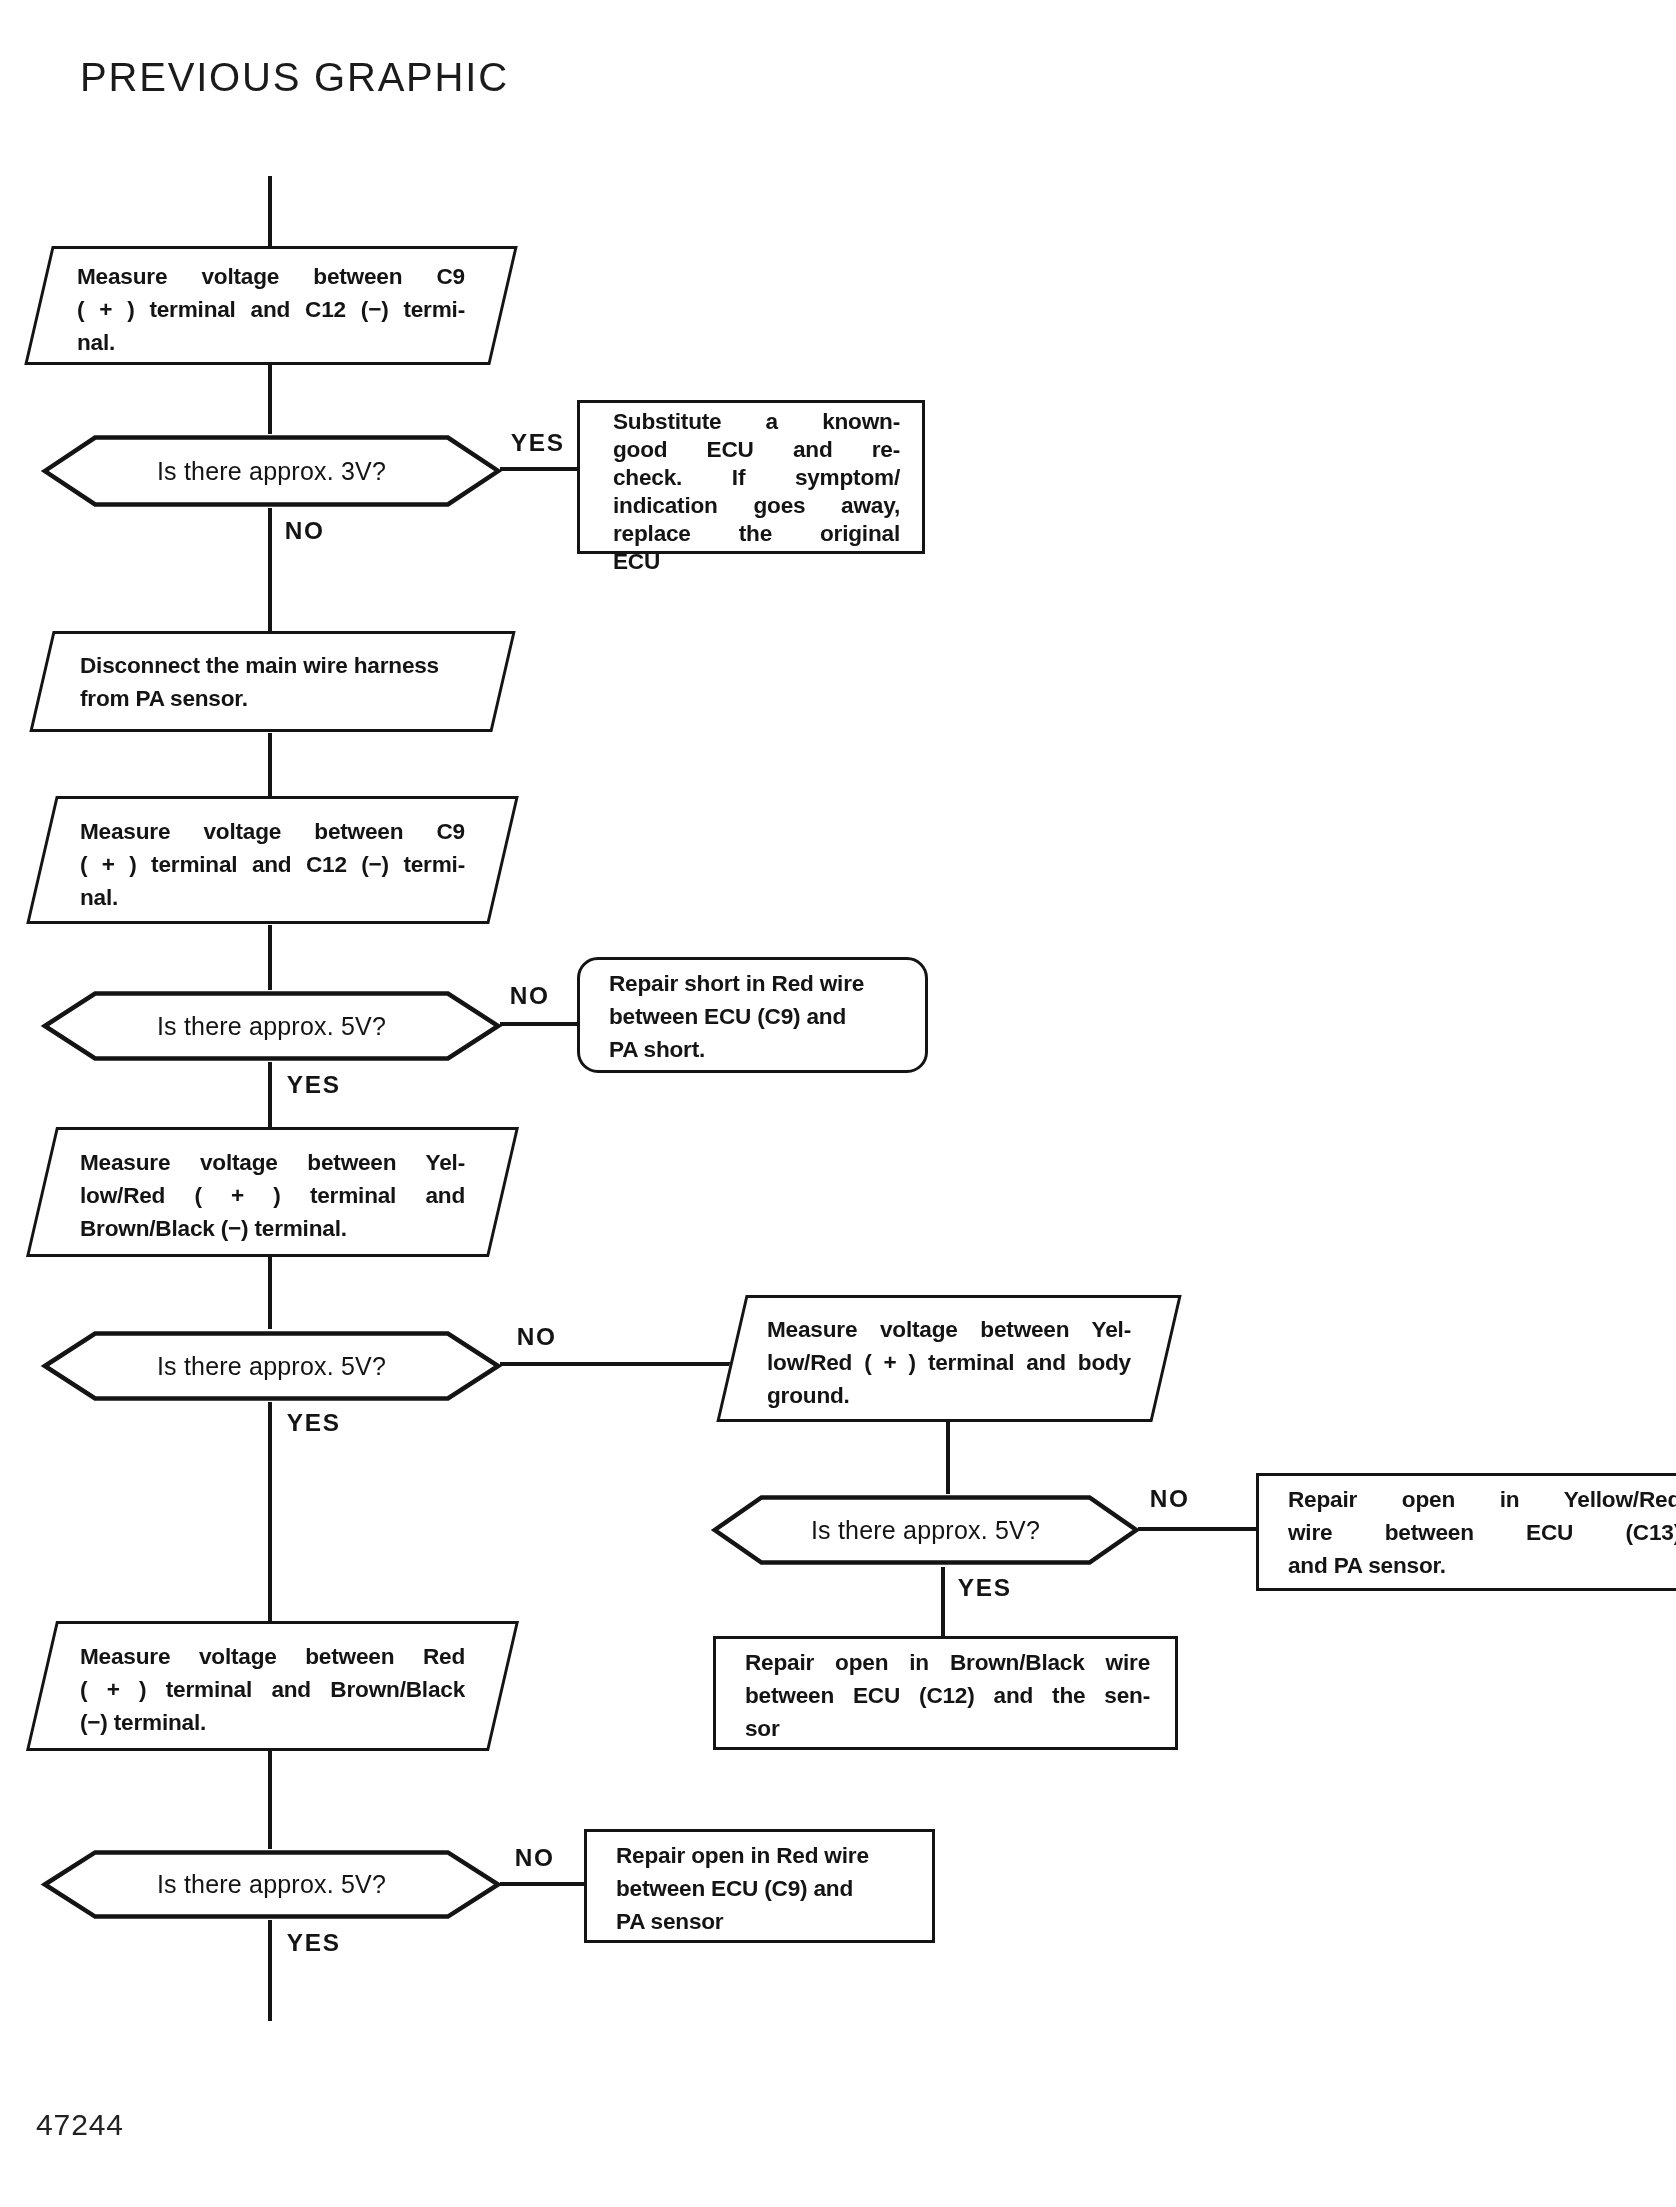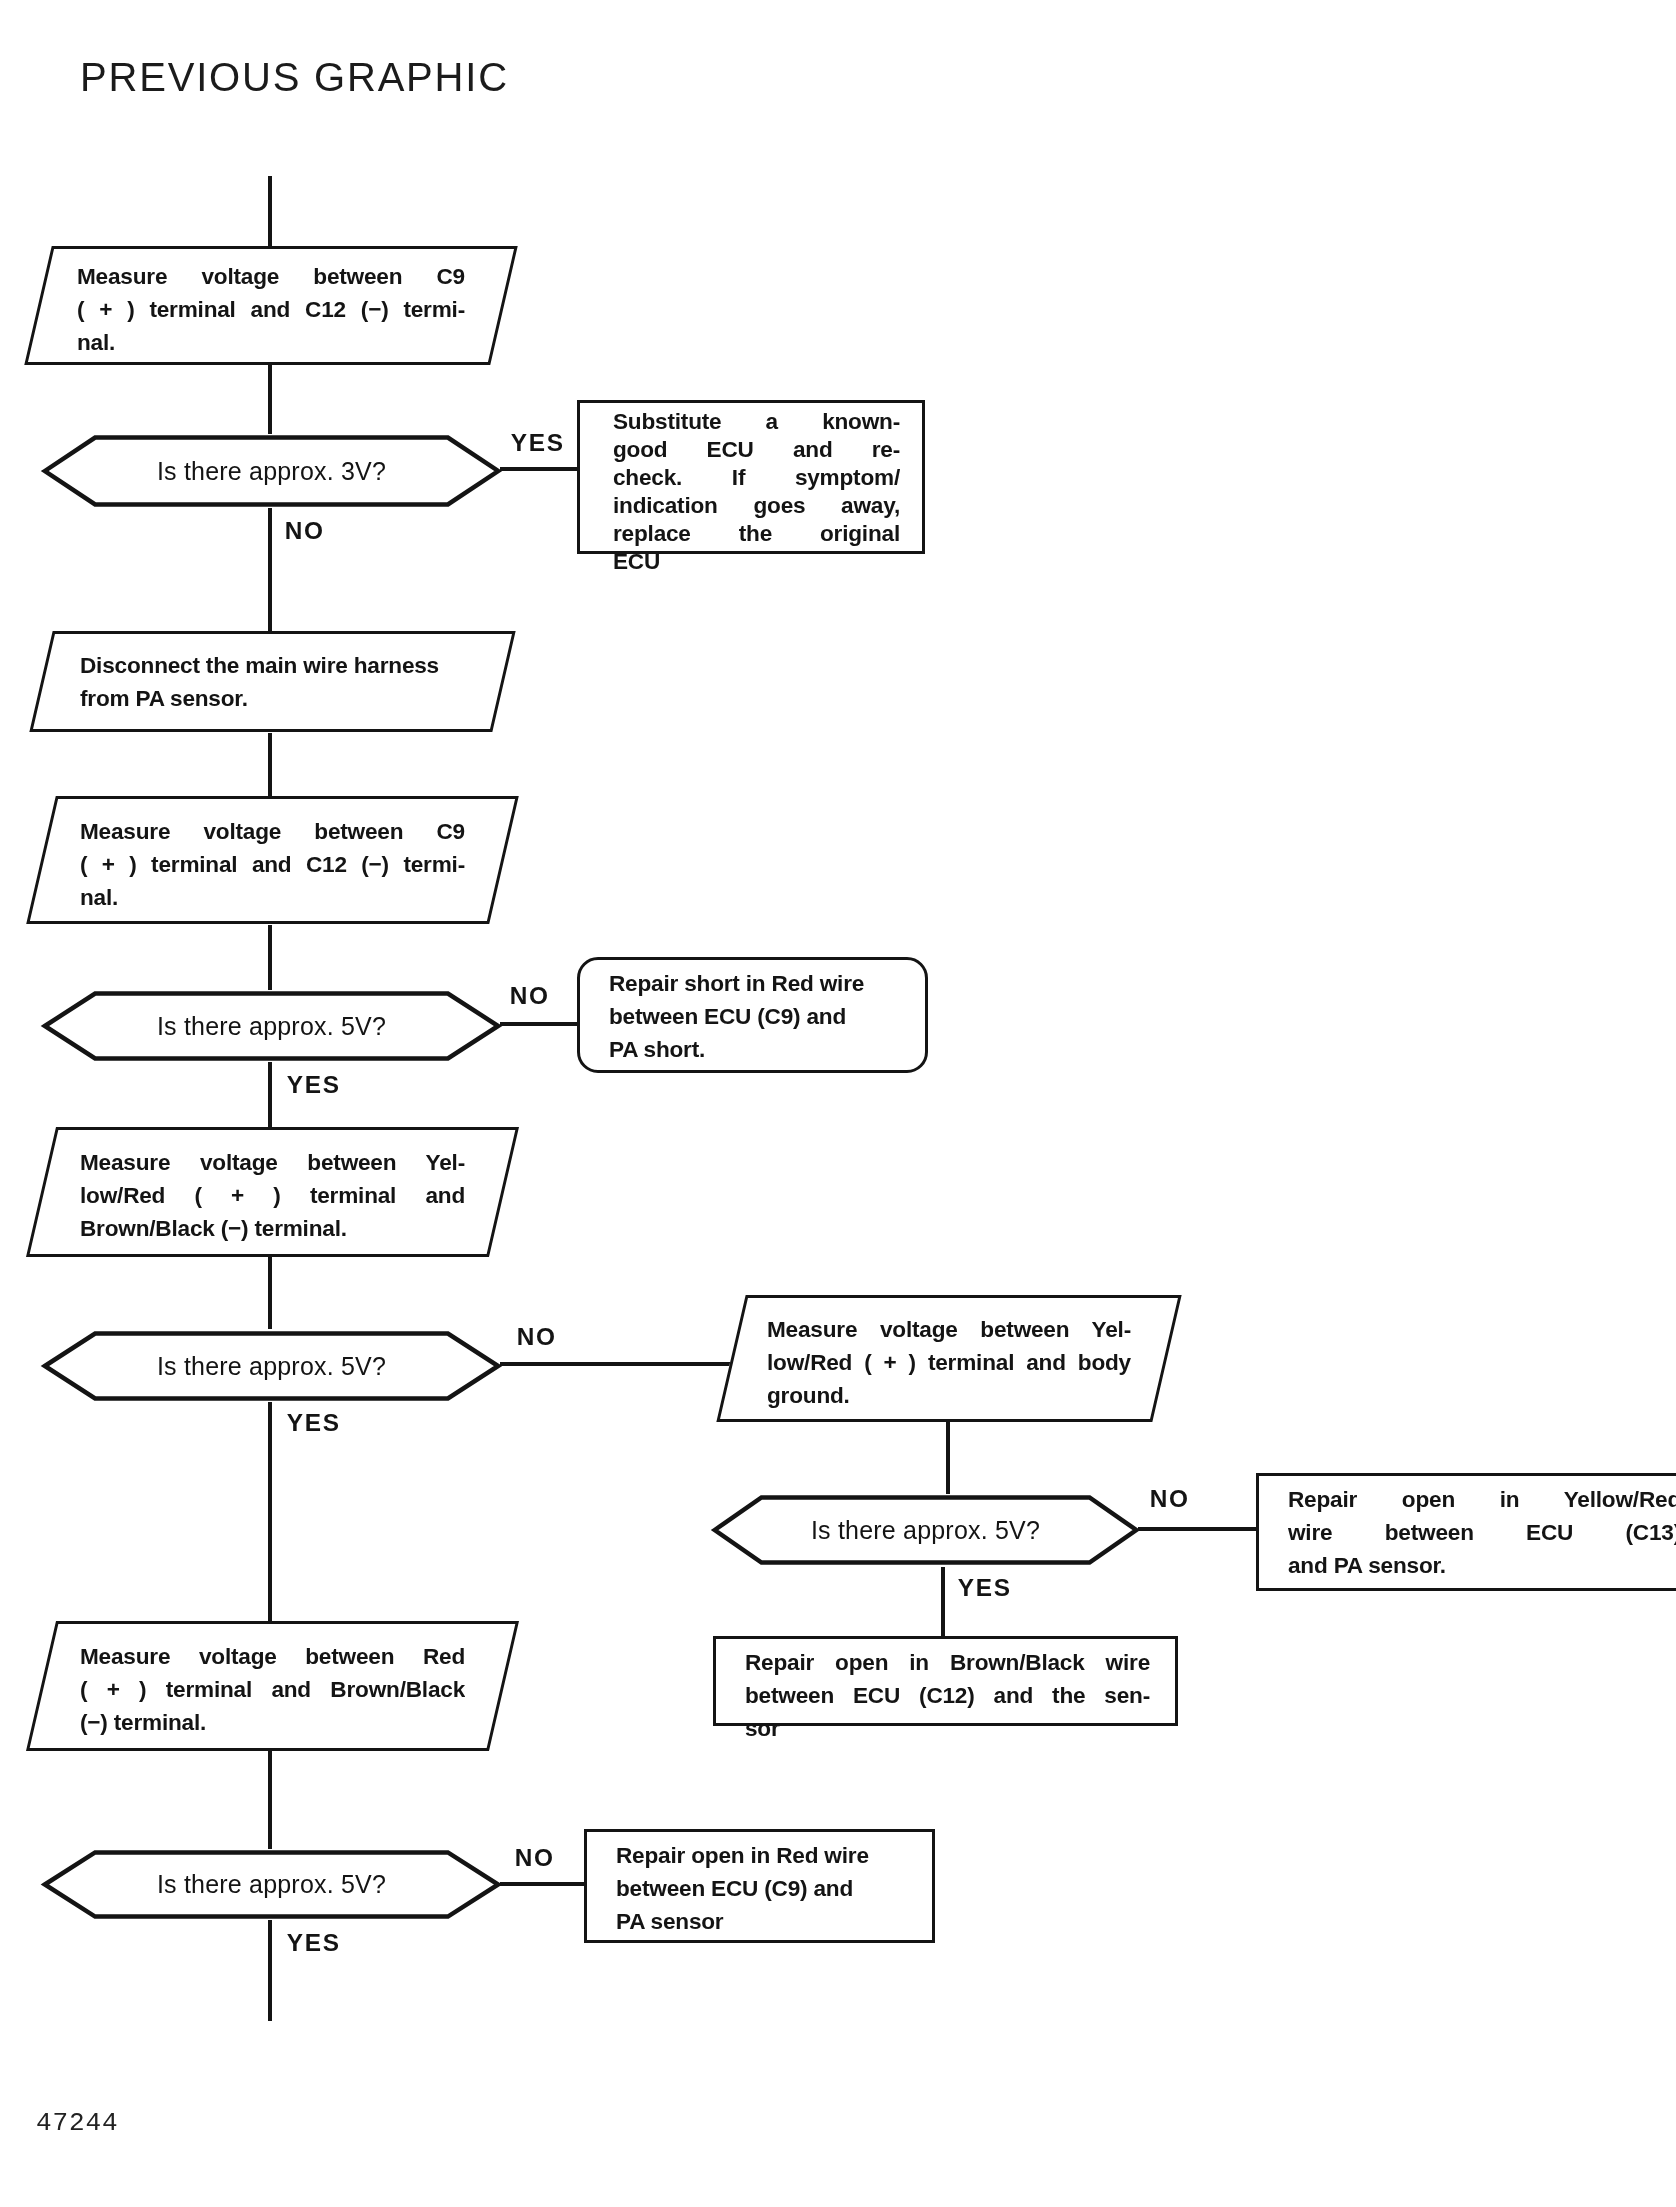--- a/index.html
+++ b/index.html
@@ -113,25 +113,24 @@
     box-sizing:border-box;
     display:flex;
     align-items:center;
     justify-content:center;
     font-size:23.5px;
     font-weight:700;
   }
   
   .fig-num{
     position:absolute;
-    font-size:26px;
+    font-size:30px;
     font-weight:400;
     letter-spacing:0.9px;
     color:#222;
-    font-family:Liberation Mono, monospace;
   }
 </style>
 </head>
 <body>
 
 <div class="page">
 
   <div class="doc-title" style="left:80px;top:52px;">
     <div>PREVIOUS GRAPHIC</div>
   </div>
@@ -270,21 +269,21 @@
   </div>
 
   <div class="rbox just" style="left:1256px;top:1473px;width:453px;height:118px;">
     <div class="txt">
         <div class="ln">Repair open in Yellow/Red</div>
         <div class="ln">wire between ECU (C13)</div>
         <div class="ln">and PA sensor.</div>
       </div>
   </div>
 
-  <div class="rbox just" style="left:713px;top:1636px;width:465px;height:90px;">
+  <div class="rbox just" style="left:713px;top:1636px;width:465px;height:114px;">
     <div class="txt">
         <div class="ln">Repair open in Brown/Black wire</div>
         <div class="ln">between ECU (C12) and the sen-</div>
         <div class="ln">sor</div>
       </div>
   </div>
 
   <div class="rbox" style="left:584px;top:1829px;width:351px;height:114px;">
     <div class="txt">
         <div class="ln">Repair open in Red wire</div>

